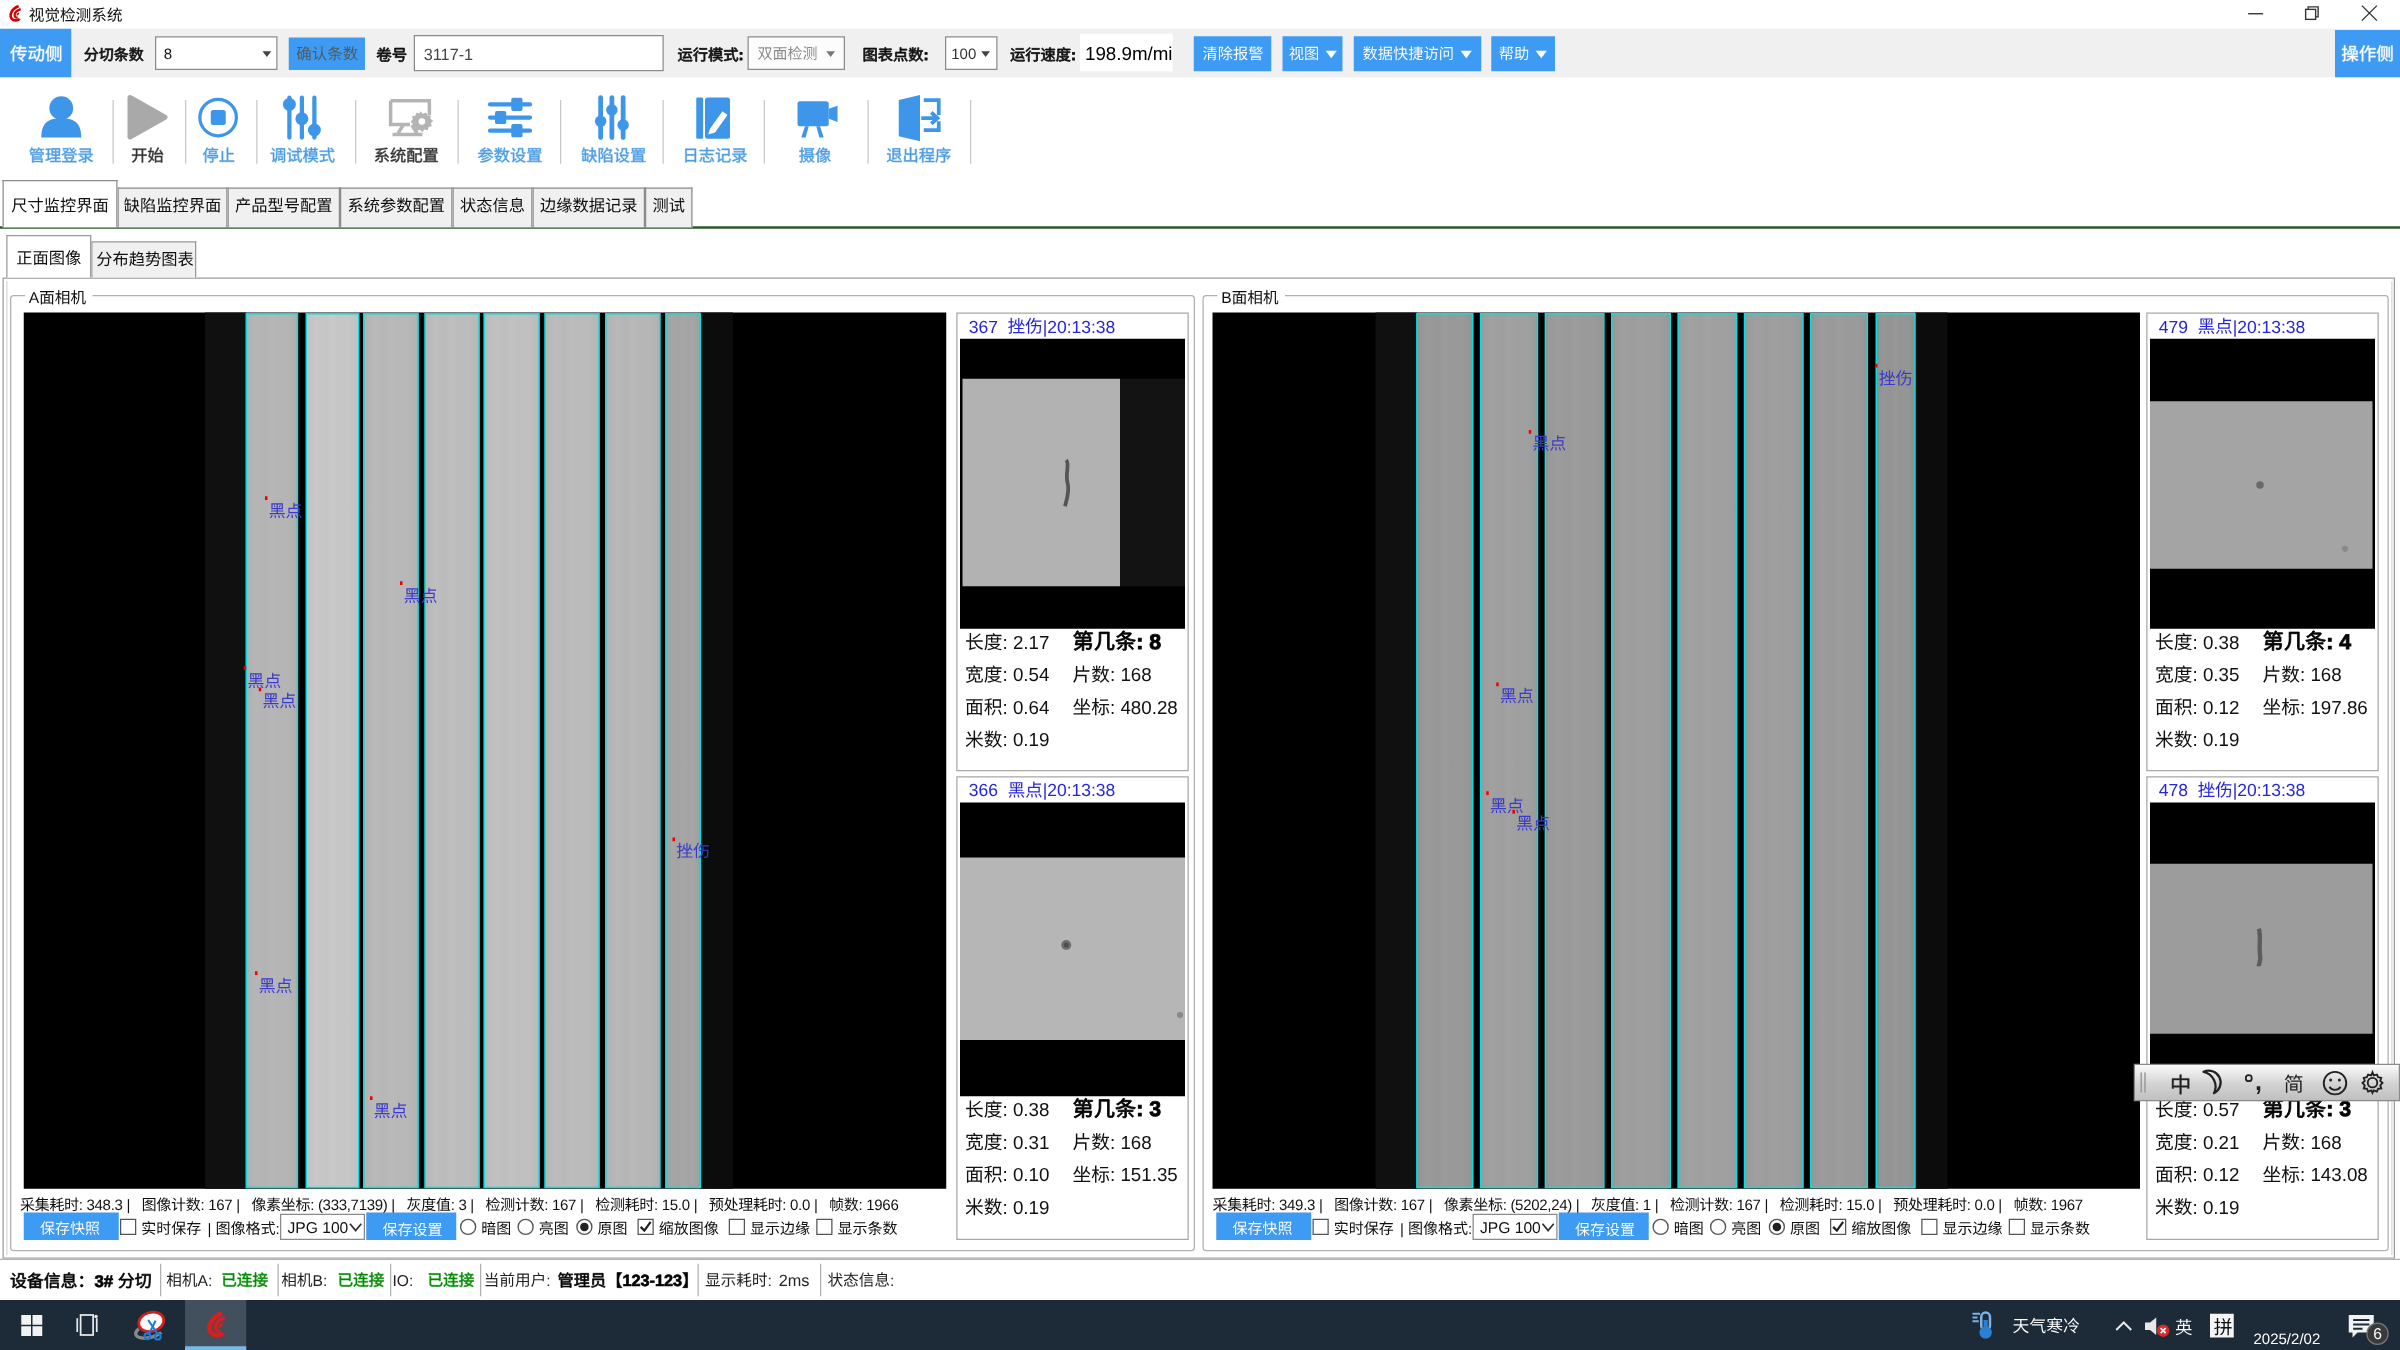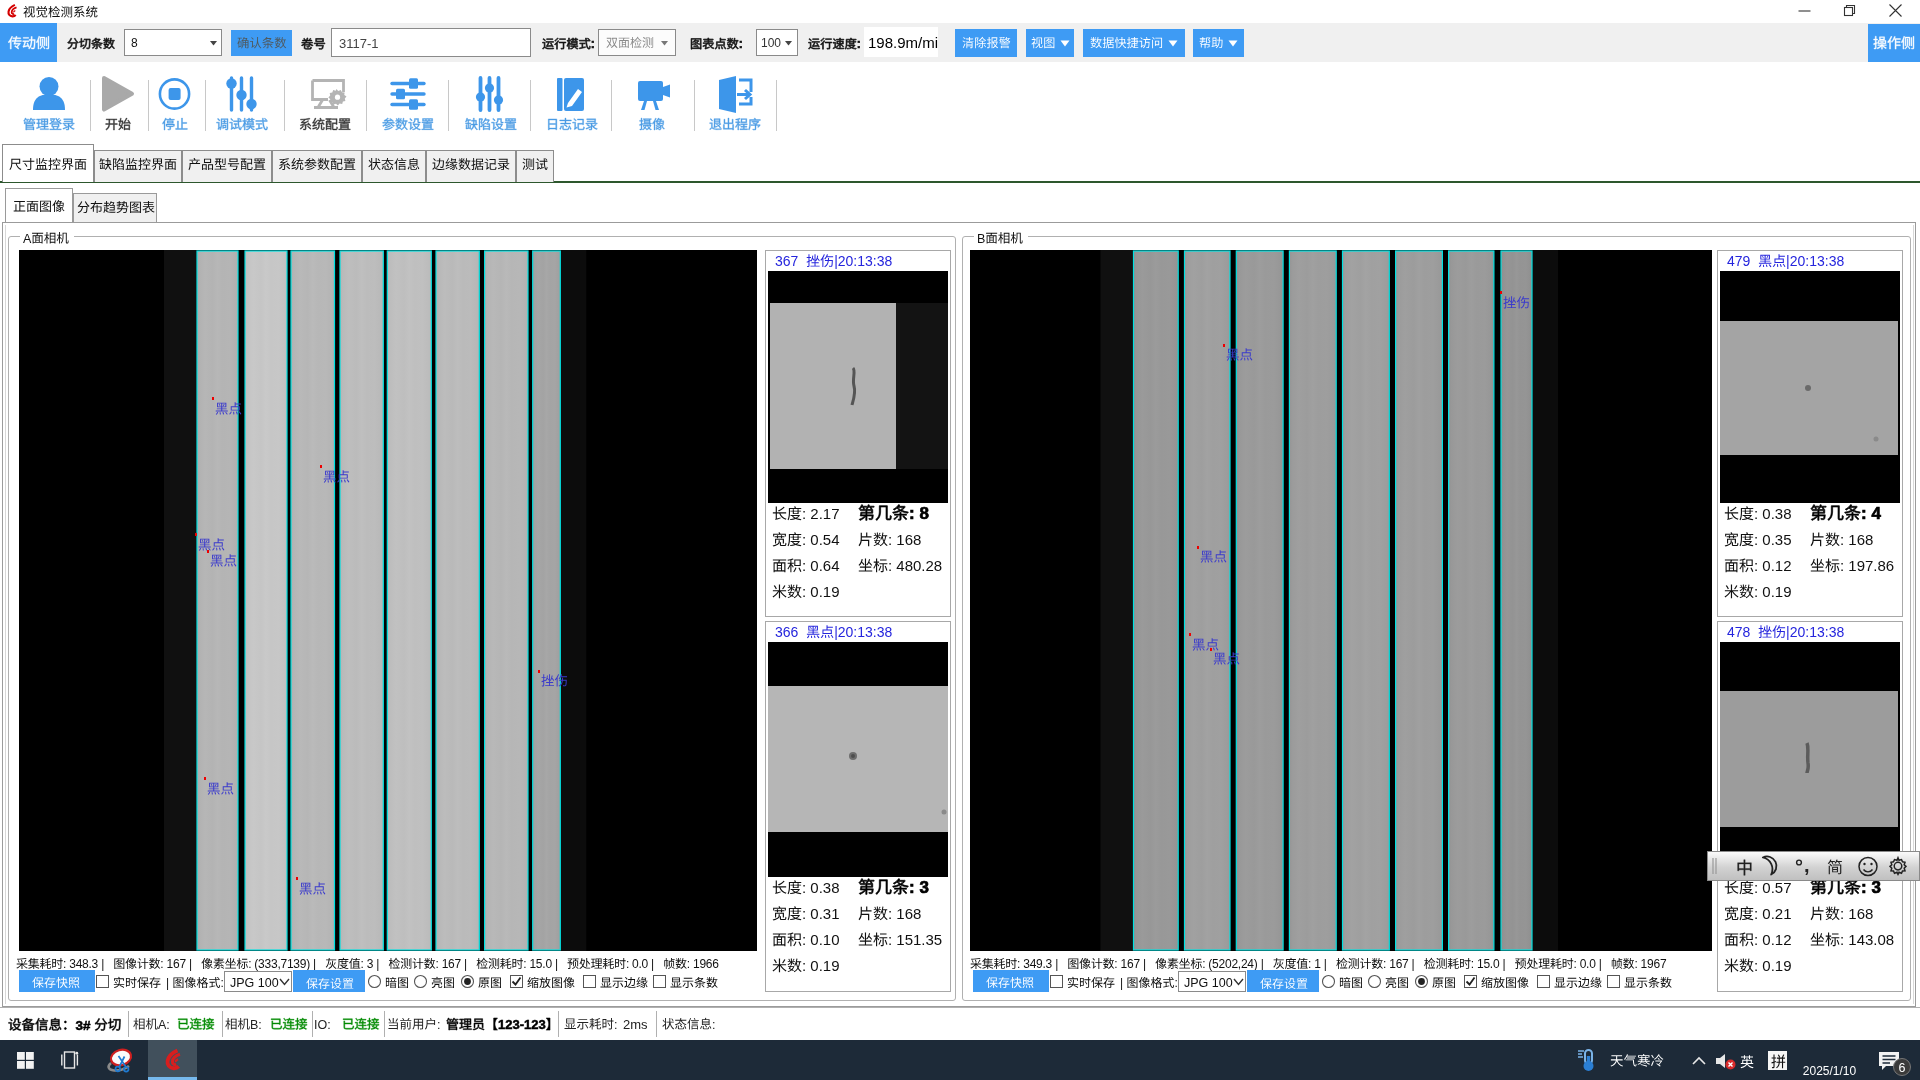--- a/index.html
+++ b/index.html
@@ -1628,18 +1628,18 @@
       <use href="#u82F1" x="0"></use>
     </g>
   </svg>
 <div style="position:absolute;left:1768px;top:1051px;width:19px;height:19px;background:#f5f5f5"></div>
 <svg class="t" style="left:1770.5px;top:1052px;width:19px;height:20px">
     <g transform="translate(0,15) scale(0.015)" fill="#111">
       <use href="#u62FC" x="0"></use>
     </g>
   </svg>
 <div class="lt" style="left:1800px;top:1016px;width:70px;text-align:center;font-size:12px;color:#fff">20:13</div>
-<div class="lt" style="left:1788px;top:1064px;width:83px;text-align:center;font-size:12px;color:#fff">2025/1/10</div>
+<div class="lt" style="left:1788px;top:1064px;width:83px;text-align:center;font-size:12px;color:#fff">2025/2/02</div>
 <svg style="position:absolute;left:1878px;top:1051px;width:34px;height:26px">
     <path d="M1 1 H21 V15 H8 L4 19 V15 H1 Z" fill="#f2f2f2"></path>
     <path d="M4.5 5 H17.5 M4.5 8.5 H17.5 M4.5 12 H12" stroke="#1d2a38" stroke-width="1.6"></path>
     <circle cx="24" cy="16" r="8.5" fill="#3a3a3a" stroke="#777" stroke-width="1"></circle>
     <text x="24" y="20.5" font-size="12.5" fill="#fff" text-anchor="middle">6</text>
   </svg>
 </body></html>

